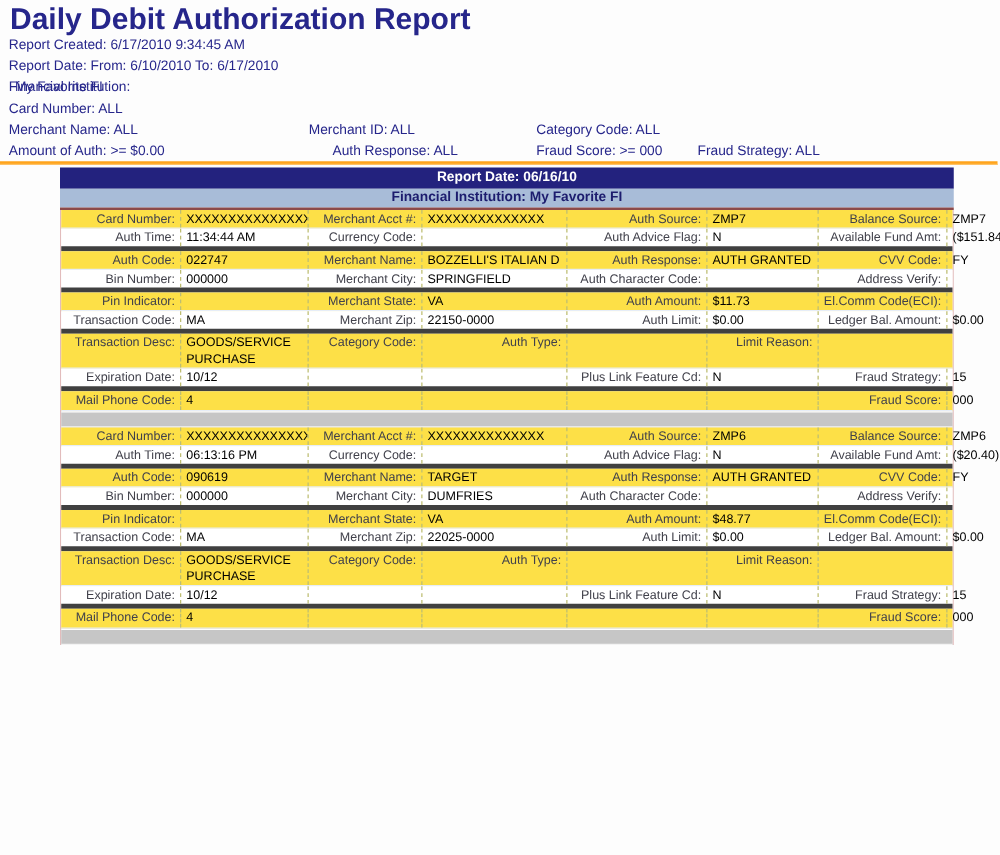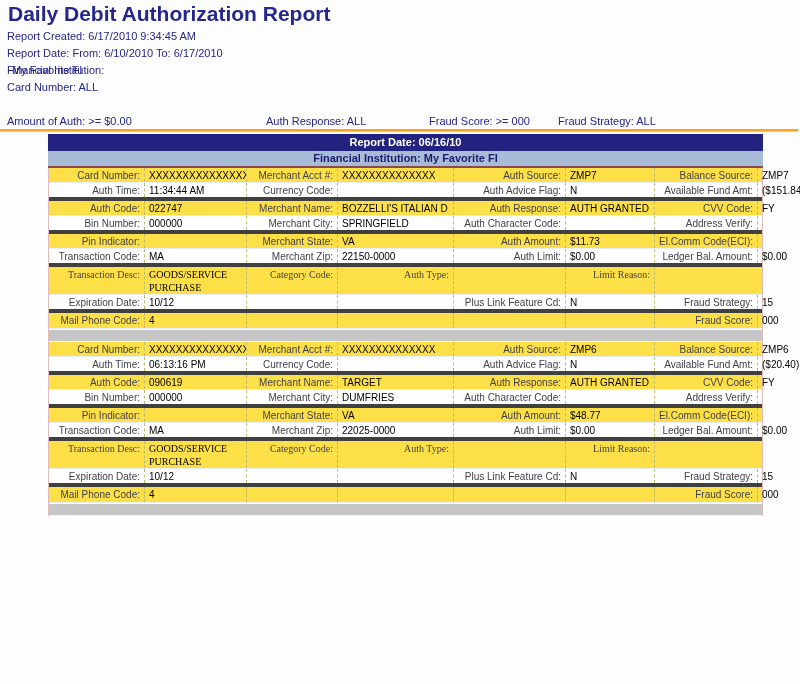--- a/index.html
+++ b/index.html
@@ -1,20 +1,20 @@
 <!DOCTYPE html>
 <html><head>
 <meta charset="utf-8">
 <style>
   * { margin:0; padding:0; box-sizing:border-box; }
   html,body { background:#fdfdfd; }
   body { width:800px; height:684px; font-family:"Liberation Sans","DejaVu Sans",sans-serif; }
   .page { position:relative; width:800px; height:684px; background:#fdfdfd; overflow:hidden; }
 
-  .title { position:absolute; left:8px; top:2px; font-size:21px; font-weight:bold; color:#26268b; }
+  .title { position:absolute; left:8px; top:2px; font-size:24px; font-weight:bold; color:#26268b; }
 
   .hline { position:absolute; left:0; width:800px; height:15px; font-size:11px; color:#26268b;padding-left:16px; }
   .hline span { position:absolute; white-space:nowrap; }
   .hl-1 { top:30px; } .hl-2 { top:47px; } .hl-3 { top:64px; }
   .hl-4 { top:81px; } .hl-5 { top:98px; } .hl-6 { top:115px; }
   .fx-0 { left:7px; }
   .f-merchant-id { left:247px; }
   .f-category { left:429px; }
   .f-auth-resp { left:222px;margin-left:44px; }
   .f-fraud-score { left:429px;text-align:right; }
@@ -25,21 +25,21 @@
 
   .section { position:absolute; left:2px; top:134px; width:761px;padding-left:46px; }
   .bar { width:100%; text-align:center; font-weight:bold; font-size:11px; }
   .bar-navy { height:17px; line-height:17px; background:#23227e; color:#ffffff; }
   .bar-fi { height:15px; line-height:15px; background:#a8bcd8; color:#1c1c6e; }
   .maroon-rule { height:2px; background:#8c4a4a; }
 
   .records-wrap { border-left:1px solid #e2bcbc; border-right:1px solid #e2bcbc; background:#ffffff; }
   .trow { display:grid; grid-template-columns:95px 102px 91px 116px 112px 89px 103px 83px; min-height:14px; border-bottom:4px solid #404040; background:#ffffff; }
   .trow.alt { background:#fde047; border-bottom:1px solid #e6edf7; }
-  .trow.tall { min-height:27px;font-family:Liberation Serif, serif; }
+  .trow.tall { min-height:27px; }
   .trow.last { min-height:16px; }
   .lbl, .val { font-size:10px; line-height:13px; padding-top:1px; overflow:hidden; }
   .lbl { text-align:right; color:#41414b; padding-right:4px; padding-left:2px; }
   .val { text-align:left; color:#000000; padding-left:4px; padding-right:2px; }
   .trow > div { border-left:1px dashed #bdbd72; }
   .trow > div:first-child { border-left:none; }
   .sep { height:13px; background:#c6c6c6; border-top:1px solid #ffffff; border-bottom:1px solid #f3f3f3; }
 </style>
 </head>
 <body>
@@ -60,20 +60,25 @@
     <span class="fx-0">
         <span>Financial Institution:</span>
         <span class="fi-value">My Favorite FI</span>
       </span>
   </div>
 
   <div class="hline hl-4">
     <span class="fx-0">Card Number: ALL</span>
   </div>
 
+  <div class="hline hl-5">
+    <span class="fx-0">Merchant Name: ALL</span>
+    <span class="f-merchant-id">Merchant ID: ALL</span>
+    <span class="f-category">Category Code: ALL</span>
+  </div>
 
   <div class="hline hl-6">
     <span class="fx-0">Amount of Auth: &gt;= $0.00</span>
     <span class="f-auth-resp">Auth Response: ALL</span>
     <span class="f-fraud-score">Fraud Score: &gt;= 000</span>
     <span class="f-fraud-strategy">Fraud Strategy: ALL</span>
   </div>
 
   <div class="orange-rule"></div>
 

